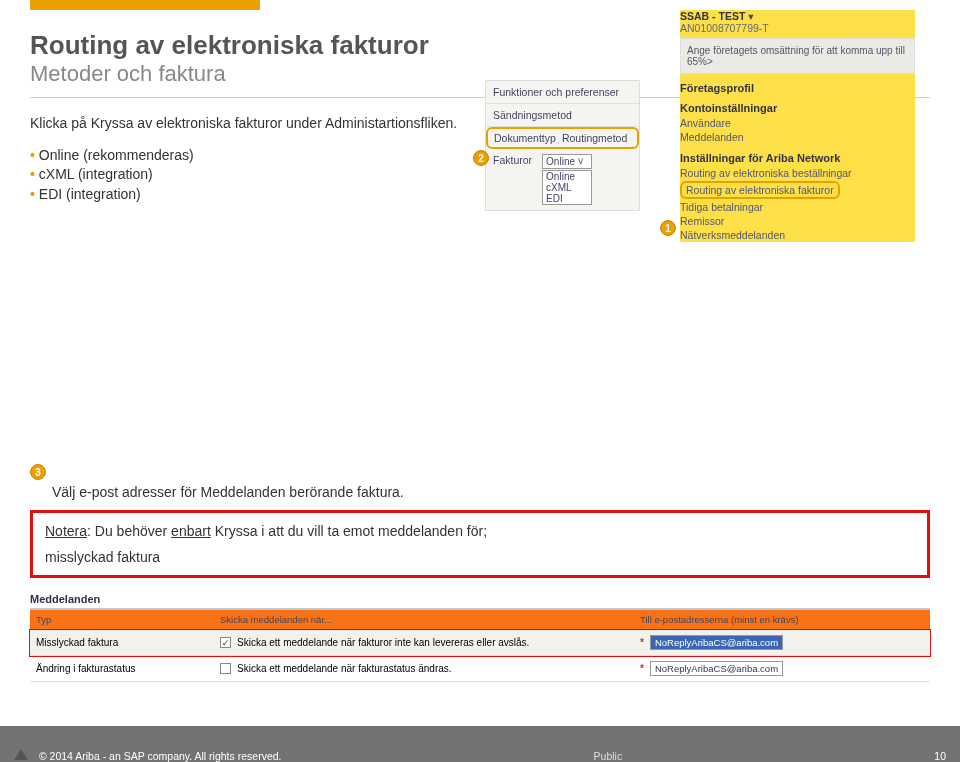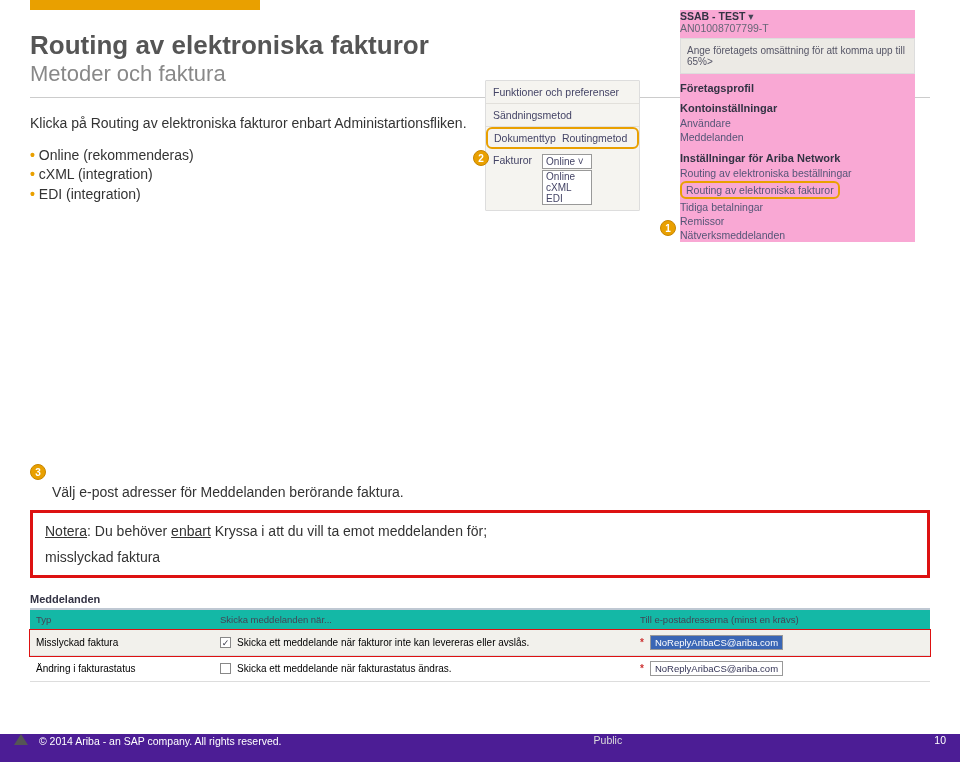--- a/index.html
+++ b/index.html
@@ -25,69 +25,69 @@
   .panelA .opts { border:1px solid #999; background:#fff; width:50px; margin-top:1px; font-size:10px; }
   .panelA .opts div { padding:0 3px; }
   .panelA .fak { display:flex; gap:10px; padding:5px 7px; align-items:flex-start; }
 
   .callout { position: absolute; width: 16px; height: 16px; border-radius: 50%; background: #e9a000; color: #fff; font-size: 10px; font-weight: bold; display:flex; align-items:center; justify-content:center; border: 1px solid #c78500; }
   .callout2 { left: 473px; top: 150px; }
   .callout1 { left: 660px; top: 220px; }
   .callout3 { left: 30px; top: 464px; }
 
   
-  .panelB { position: absolute; left: 680px; top: 10px; width: 235px; background: #f9a8d4; font-size: 10.5px; color: #445; }
+  .panelB { position: absolute; left: 680px; top: 10px; width: 235px; background: #fde047; font-size: 10.5px; color: #445; }
   .panelB .acct { font-weight:bold; color:#334; }
   .panelB .accid { color:#667; margin-bottom:4px; }
   .panelB .ombox { background:#eceae5; padding:6px; font-size:10px; color:#556; border:1px solid #ddd; margin-bottom:6px; }
   .panelB .sect { font-weight:bold; color:#334; margin-top:8px; margin-bottom:2px; font-size:11px; }
   .panelB .item { color:#557; padding:1px 0; }
   .panelB .hl2 { border:2px solid #e9a000; border-radius:6px; padding:1px 4px; display:inline-block; }
 
   
   .lower { position: absolute; left: 30px; top: 460px; width: 900px; margin-top: 24px; }
   .lower h3 { font-size: 14px; color:#333; font-weight:normal; margin-left: 22px; margin-bottom: 10px; }
   .note-box { border: 3px solid #d11; padding: 10px 12px; font-size: 14px; color:#333; margin-bottom: 12px; }
   .note-box u { text-decoration: underline; }
   .note-box .noteword { text-decoration: underline; }
 
   
   .mtable { width: 900px; font-size: 10px; }
   .mtable .mhead { color:#334; font-weight:bold; font-size:11px; padding:3px 0; border-bottom:2px solid #bfc8d3; }
-  .mtable .thead { display:flex; background:#14b8a6; border-bottom:1px solid #c8c8c8; padding:4px 0; color:#445; font-size:9.5px; }
+  .mtable .thead { display:flex; background:#f97316; border-bottom:1px solid #c8c8c8; padding:4px 0; color:#445; font-size:9.5px; }
   .mtable .trow { display:flex; background:#f2f1ec; padding:5px 0; border-bottom:1px solid #ddd; align-items:center; }
   .mtable .trow.alt { background:#fff; }
   .mtable .c1 { width: 190px; padding-left: 6px; }
   .mtable .c2 { width: 420px; display:flex; align-items:center; gap:6px; }
   .mtable .c3 { width: 280px; display:flex; align-items:center; gap:4px;text-align:right; }
   .chk { width:11px; height:11px; border:1px solid #888; background:#fff; display:inline-flex; align-items:center; justify-content:center; font-size:9px; color:#334; }
   .chk.on::after { content:"✓"; }
   .email { background:#fff; border:1px solid #999; padding:1px 4px; font-size:9.5px; color:#335; }
   .email.sel { background:#3a66b5; color:#fff; }
   .redrow { outline: 1px solid #d11; }
 
-  .footer { position:absolute; left:0; bottom:0; width:960px; background:#4c1d95; color:#fff; height:28px; font-size:10.5px; display:flex; align-items:flex-start; justify-content:space-between; padding:0 14px; }
+  .footer { position:absolute; left:0; bottom:0; width:960px; background:#737373; color:#fff; height:36px; font-size:10.5px; display:flex; align-items:flex-end; justify-content:space-between; padding:0 14px; }
   .footer .tri { width:0; height:0; border-left:7px solid transparent; border-right:7px solid transparent; border-bottom:11px solid #555; margin-right:8px; display:inline-block; }
   .footer .pgnum { color:#fff; }
   .footer .mid { color:#ddd; }
   .ast { color:#c33; font-weight:bold; margin-right:2px; }
 </style>
 </head>
 <body>
 
 <div class="top-band"></div>
 
 <div class="content">
   <h1>Routing av elektroniska fakturor</h1>
   <div class="subtitle">Metoder och faktura</div>
   <hr class="rule">
 
   <div class="main-row">
     <div class="left-col">
-      <p>Klicka på Routing av elektroniska fakturor enbart Administartionsfliken.</p>
+      <p>Klicka på Kryssa av elektroniska fakturor under Administartionsfliken.</p>
       <ul class="bul">
         <li>Online (rekommenderas)</li>
         <li>cXML (integration)</li>
         <li>EDI (integration)</li>
       </ul>
     </div>
   </div>
 </div>
 
 <div class="panelA">

